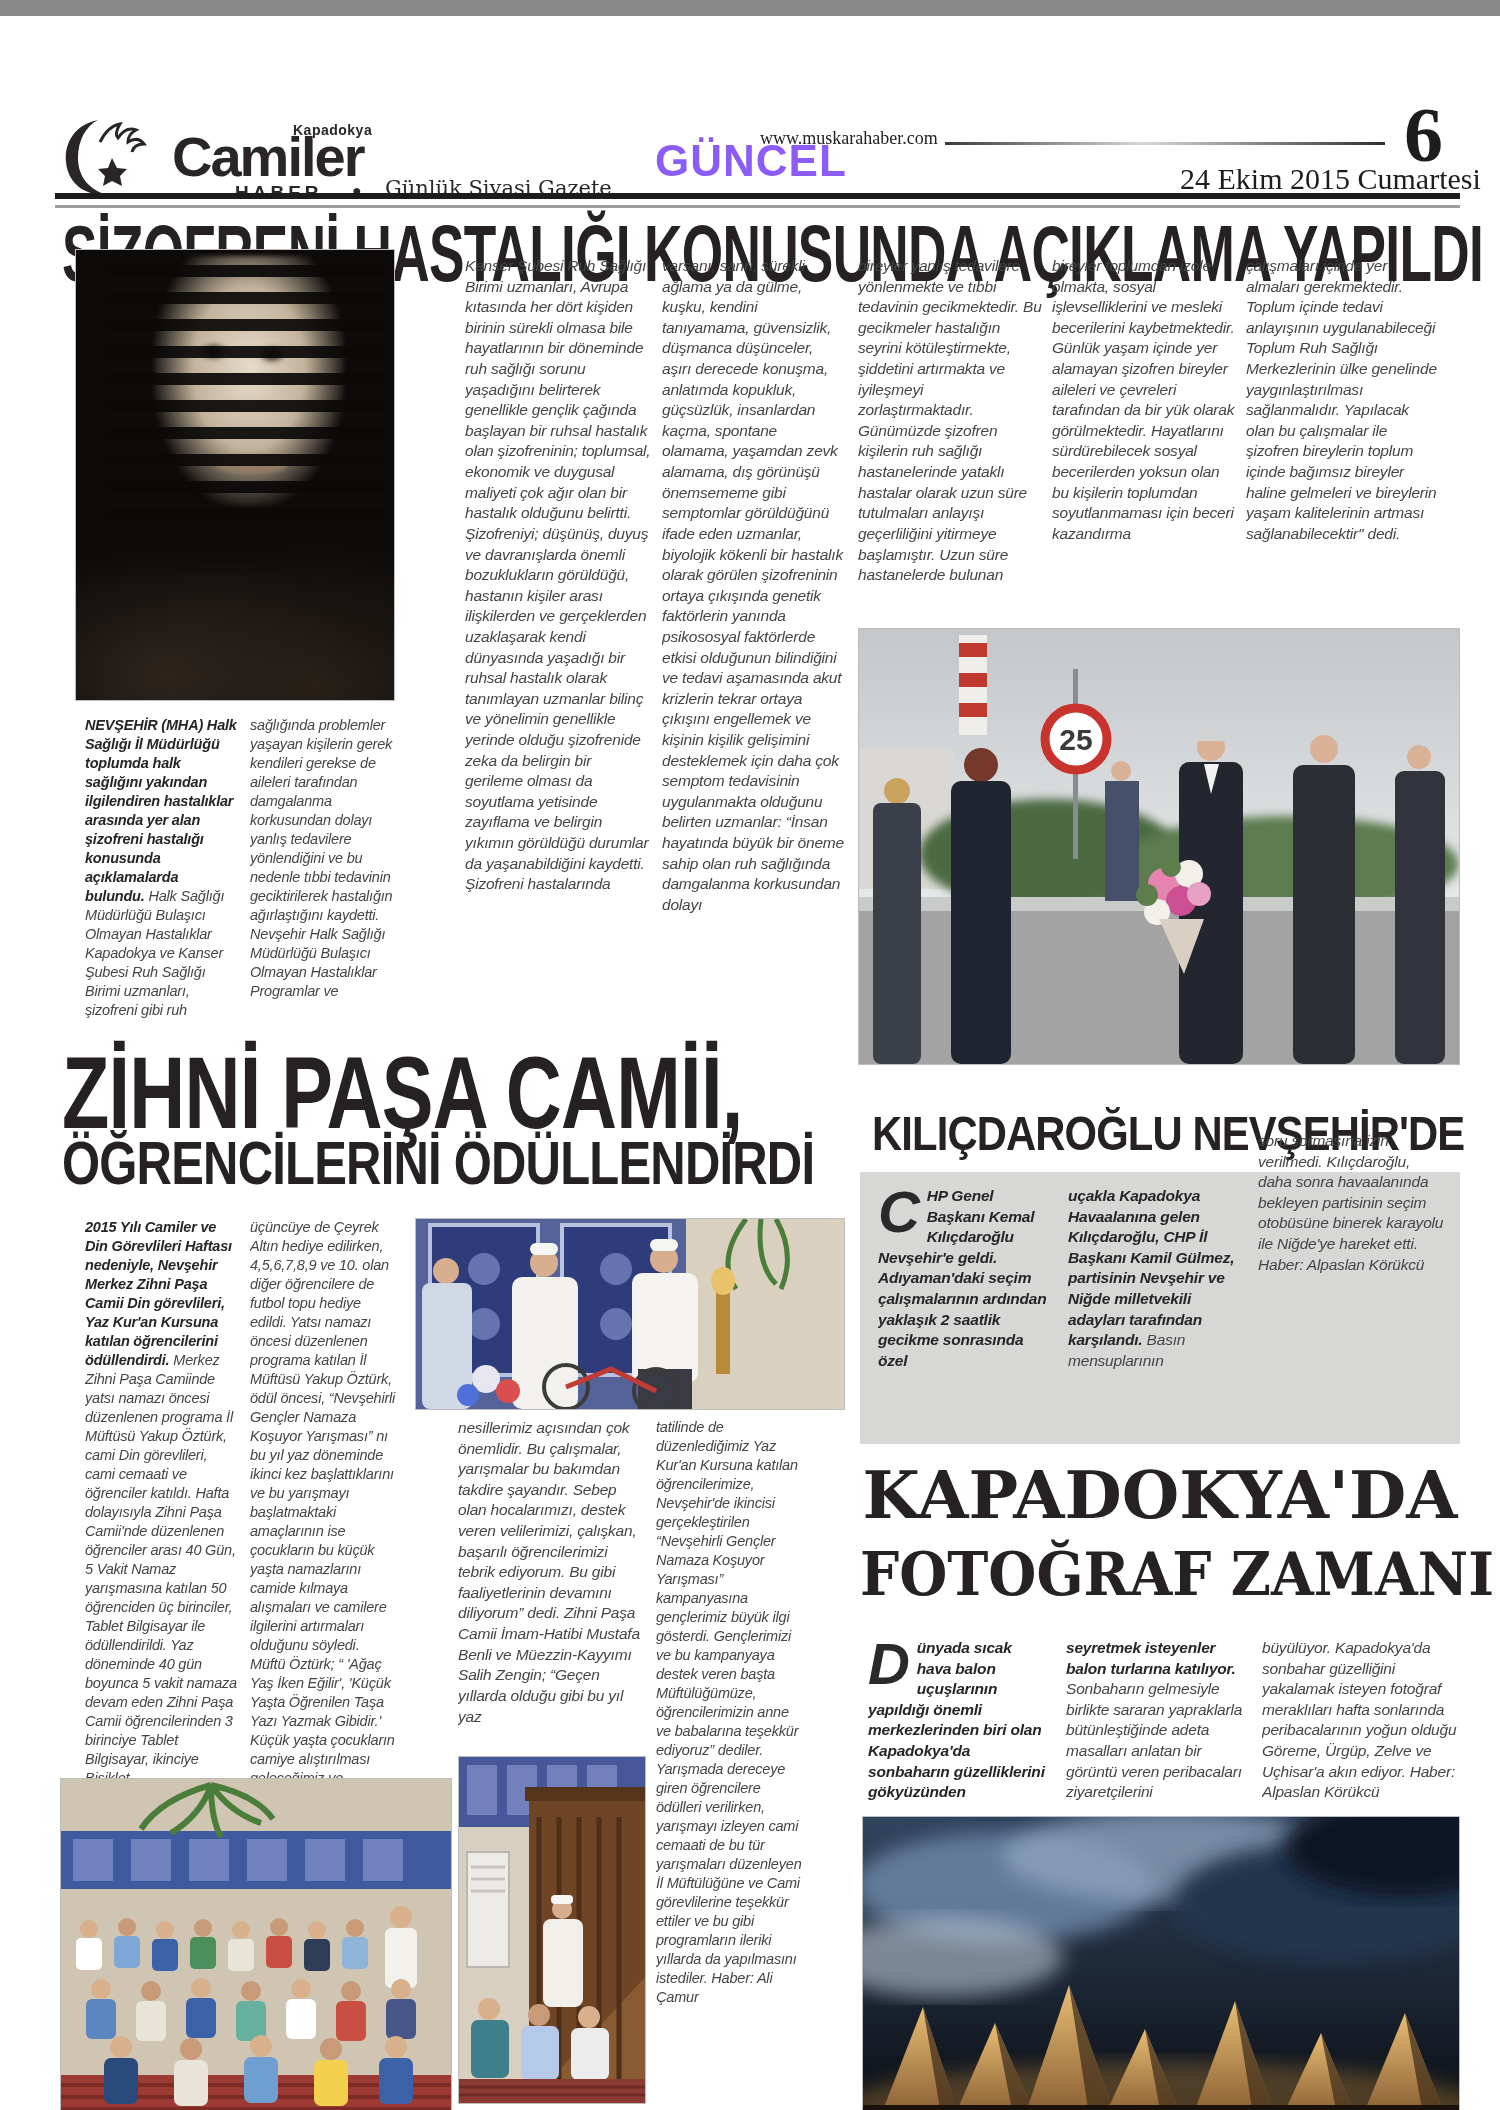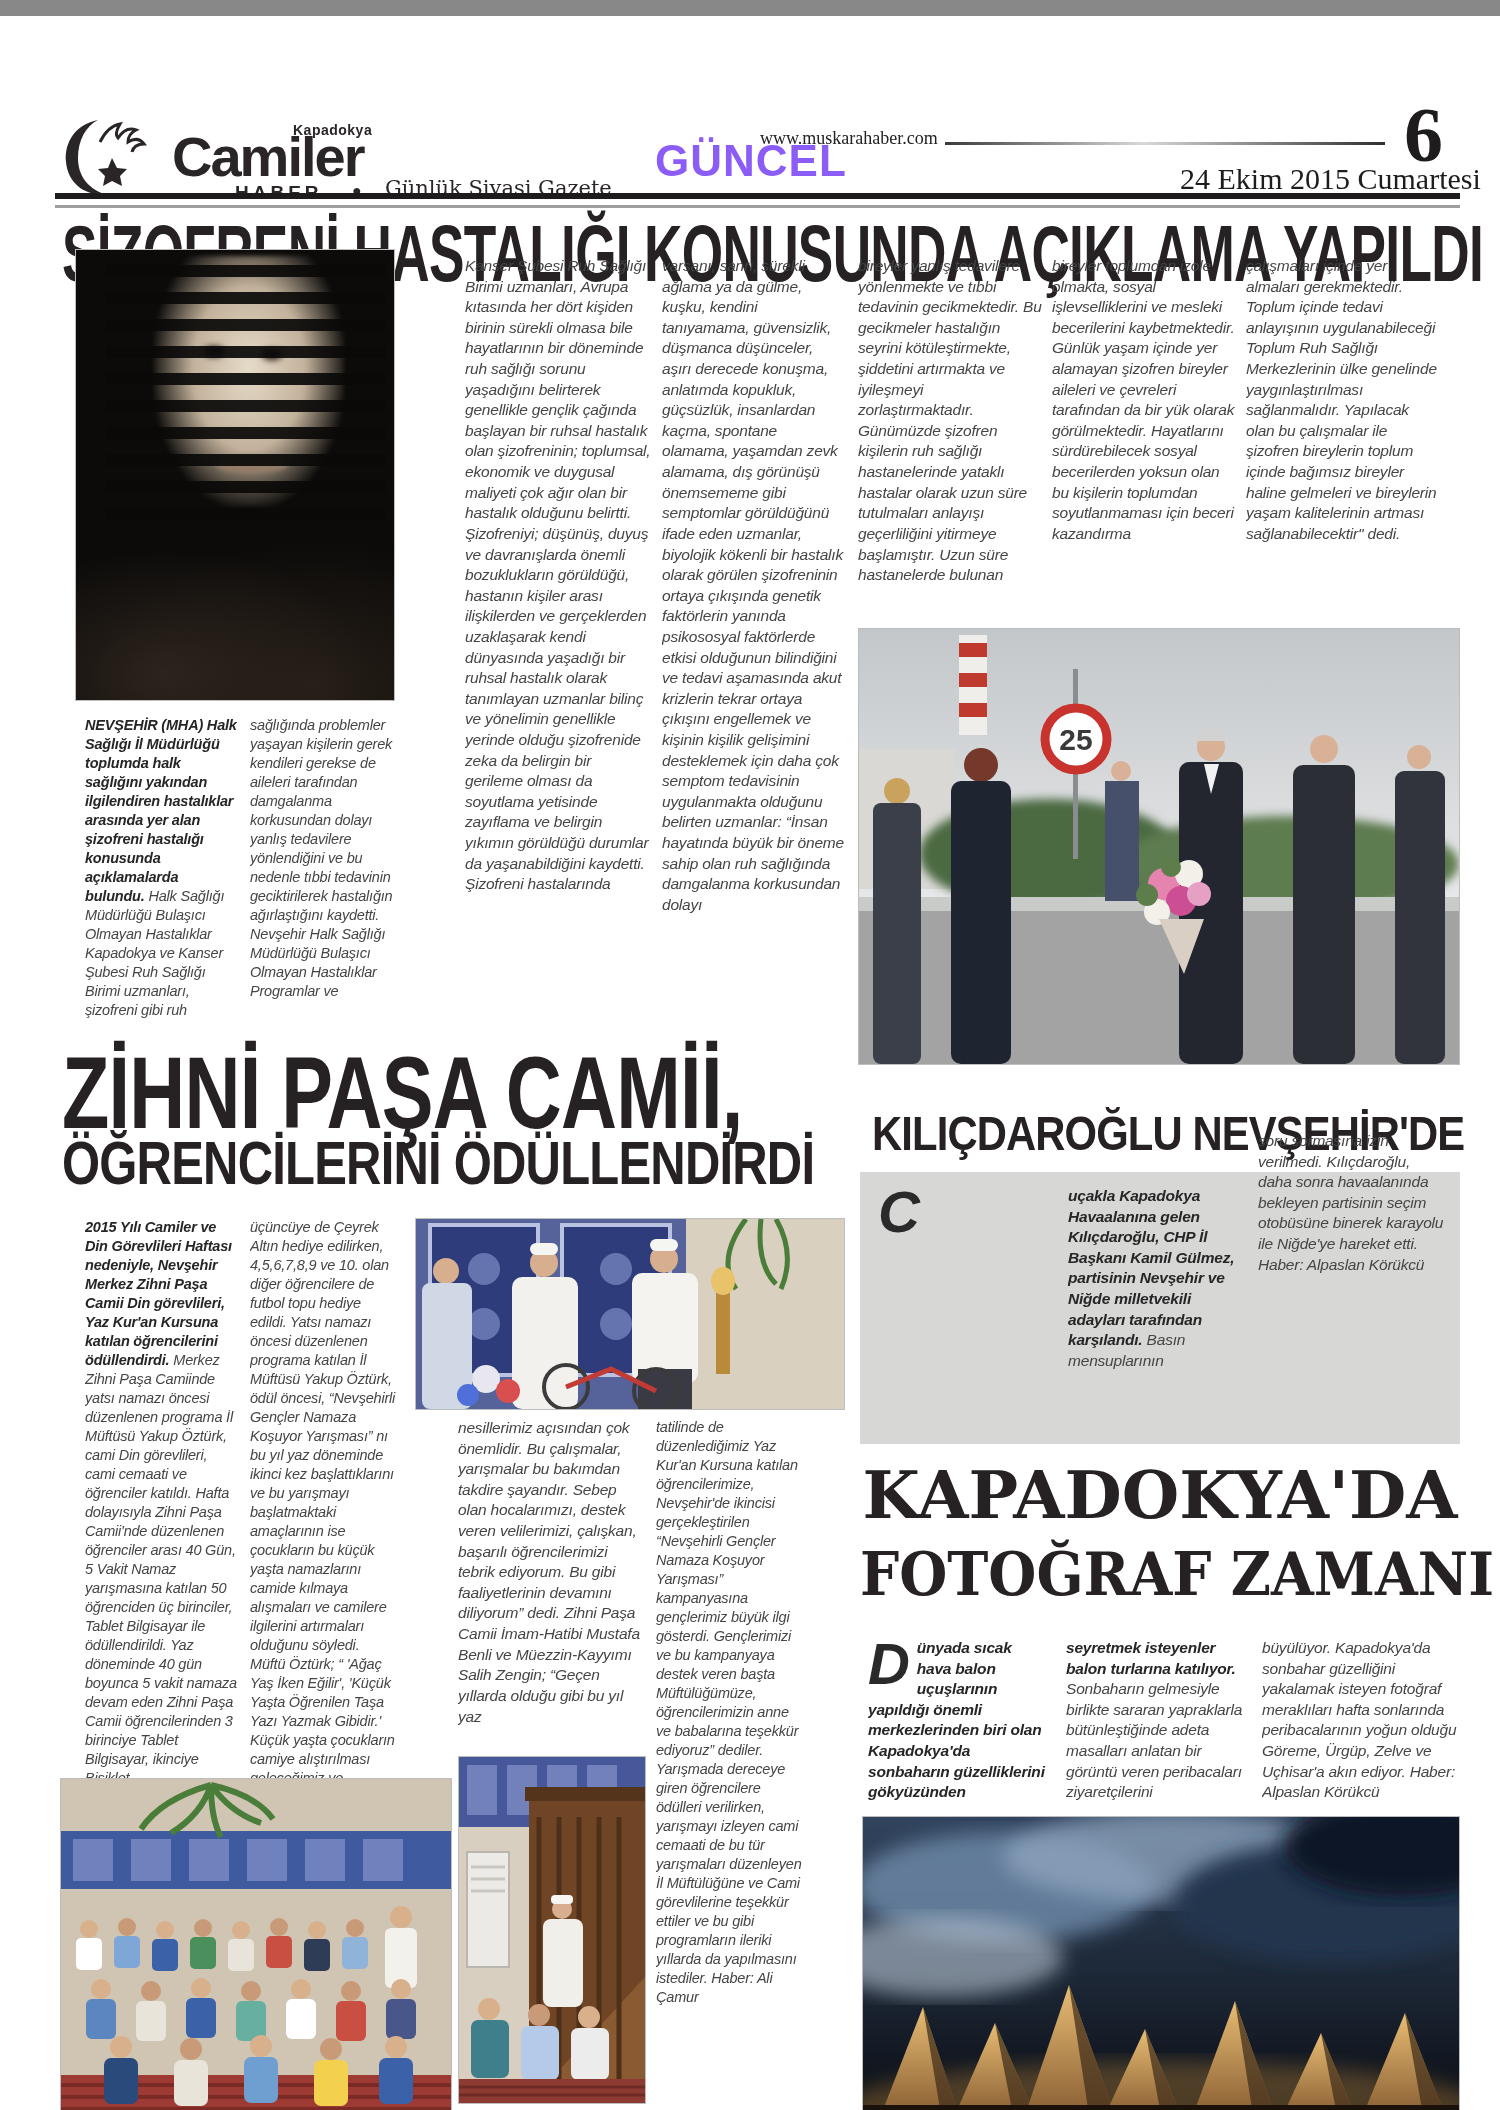--- a/index.html
+++ b/index.html
@@ -159,20 +159,21 @@
           <polygon points="300,290 345,290 325,345" fill="#d9cfc4"></polygon>
         </g>
       </svg>
     </div>
 
     <div class="hl" style="left:872px;top:1094px;width:668px;font-size:48px;transform:scaleX(0.87);text-align:center;">KILIÇDAROĞLU NEVŞEHİR'DE</div>
 
     <div class="graybox" style="left:860px;top:1156px;width:600px;height:272px;"></div>
     <div class="col" style="left:878px;top:1170px;width:176px;height:248px;">
       <span class="dropcap">C</span>
+      <span class="colbold">HP Genel Başkanı Kemal Kılıçdaroğlu Nevşehir'e geldi. Adıyaman'daki seçim çalışmalarının ardından yaklaşık 2 saatlik gecikme sonrasında özel</span>
     </div>
     <div class="col" style="left:1068px;top:1170px;width:176px;height:248px;">
       <span class="colbold">uçakla Kapadokya Havaalanına gelen Kılıçdaroğlu, CHP İl Başkanı Kamil Gülmez, partisinin Nevşehir ve Niğde milletvekili adayları tarafından karşılandı.</span>
       <span>Basın mensuplarının</span>
     </div>
     <div class="col" style="left:1258px;top:1115px;width:186px;height:248px;">soru sormasına izin verilmedi. Kılıçdaroğlu, daha sonra havaalanında bekleyen partisinin seçim otobüsüne binerek karayolu ile Niğde'ye hareket etti. Haber: Alpaslan Körükcü</div>
   </div>
 
   <div>
     <div class="hl" style="left:62px;top:1026px;font-size:102px;transform:scaleX(0.76);">ZİHNİ PAŞA CAMİİ,</div>

